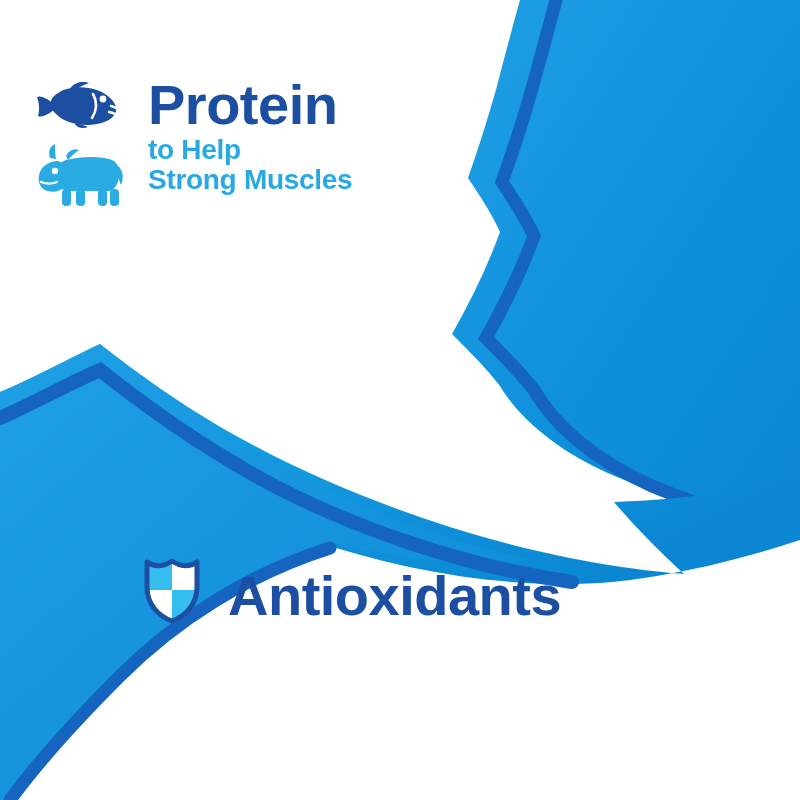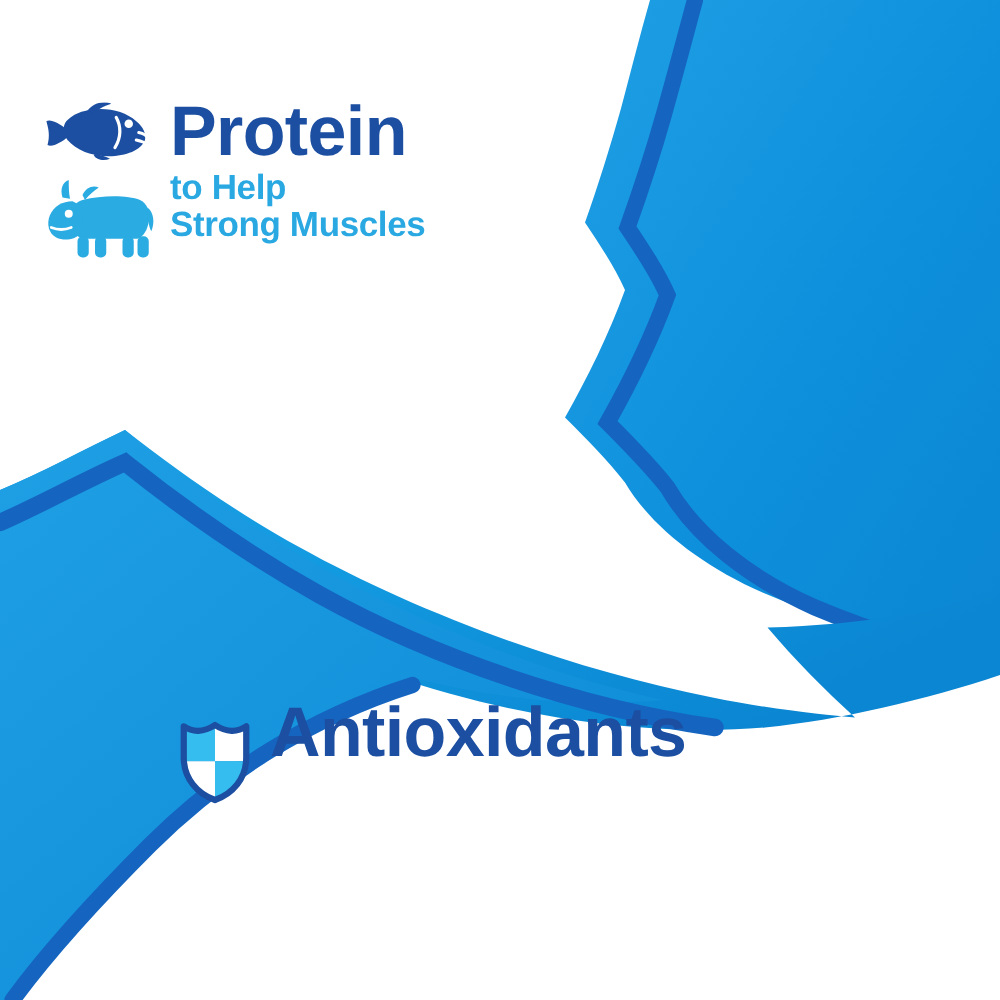--- a/index.html
+++ b/index.html
@@ -22,31 +22,33 @@
     width: 800px;
     height: 800px;
     display: block;
   }
 
   
   .benefit {
     position: absolute;
     display: flex;
     align-items: flex-start;
+    gap: 12px;
   }
 
   #benefit-protein {
     left: 26px;
     top: 78px;
     width: 470px;
   }
   #benefit-antioxidants {
     left: 130px;
-    top: 559px;
+    top: 540px;
     width: 620px;
+    align-items: flex-end;
   }
 
   .icon-col {
     position: relative;
     flex: 0 0 auto;
   }
   #benefit-protein .icon-col {
     width: 108px;
     padding-top: 4px;
   }

